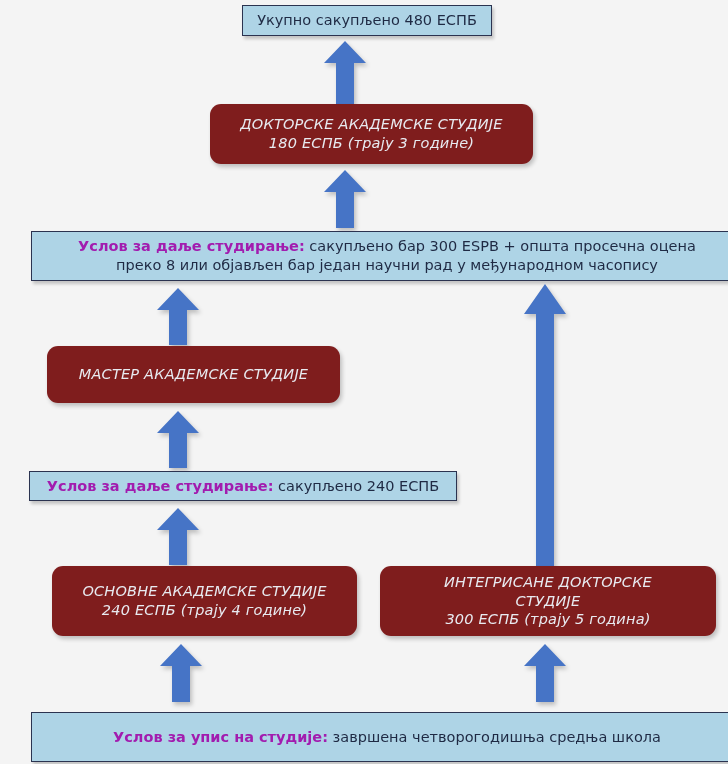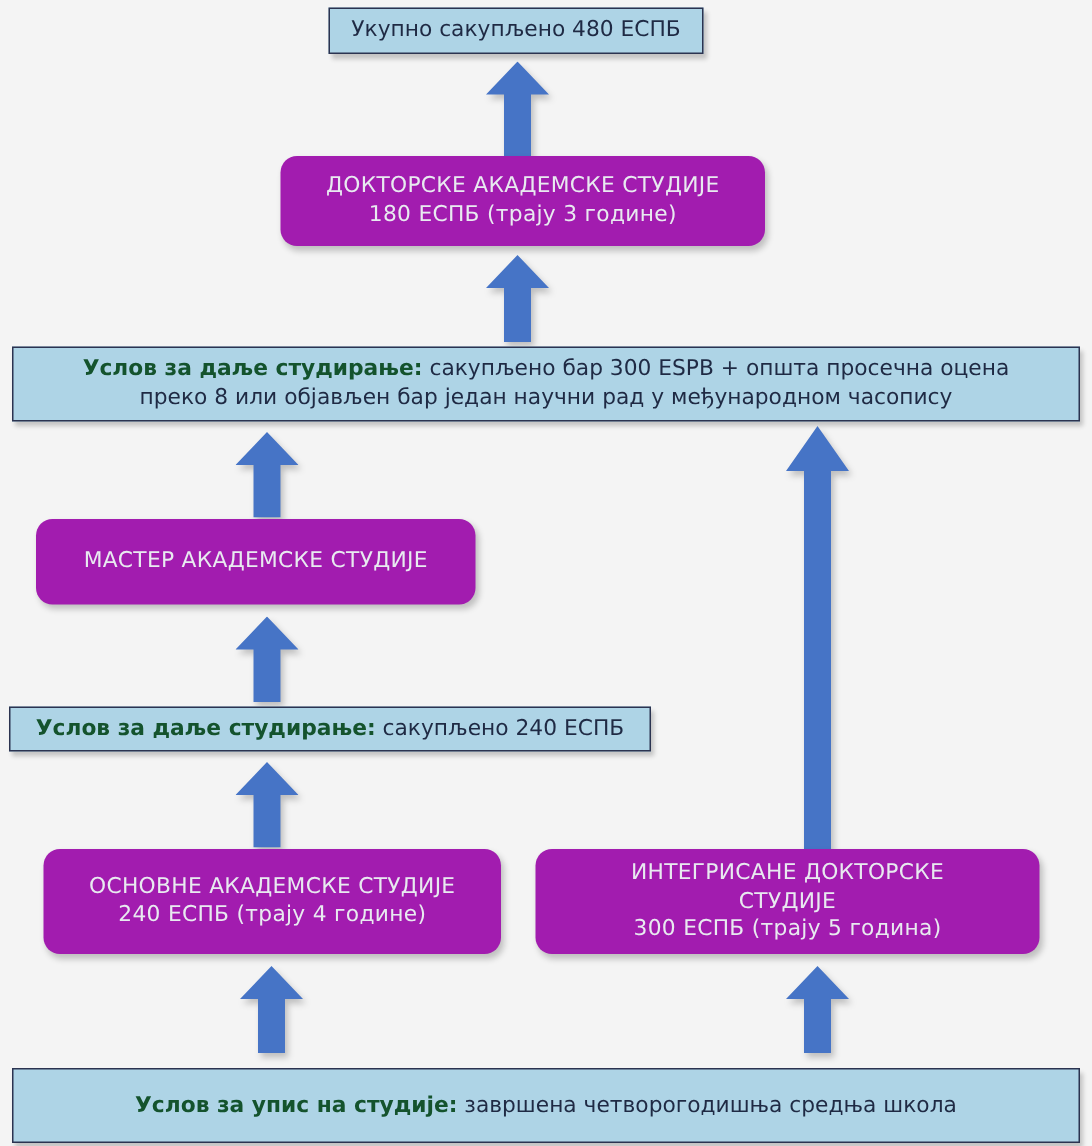--- a/index.html
+++ b/index.html
@@ -22,43 +22,45 @@
 
   
   .node {
     position: absolute;
     box-sizing: border-box;
     display: flex;
     align-items: center;
     justify-content: center;
     text-align: center;
     line-height: 1.28;
+    margin-left: 23px;
   }
 
   
   .node.dark {
-    background: #a21caf;
+    background: #7f1d1d;
     color: #e8eaf0;
     border-radius: 11px;
     font-size: 14.5px;
     letter-spacing: .2px;
     box-shadow: 2px 3px 4px rgba(0,0,0,0.22);
+    font-style: italic;
   }
 
   
   .node.cond {
     background: #aed4e6;
     color: #1f2a44;
     border: 1px solid #2b3350;
     font-size: 14.5px;
     box-shadow: 2px 3px 3px rgba(0,0,0,0.20);
   }
   .node.cond .lead {
     font-weight: bold;
-    color: #14532d;
+    color: #a21caf;
   }
   .node.cond .rest {
     font-weight: normal;
   }
 
   .node .inner {
     padding: 0 10px;
     width: 100%;
   }
 

